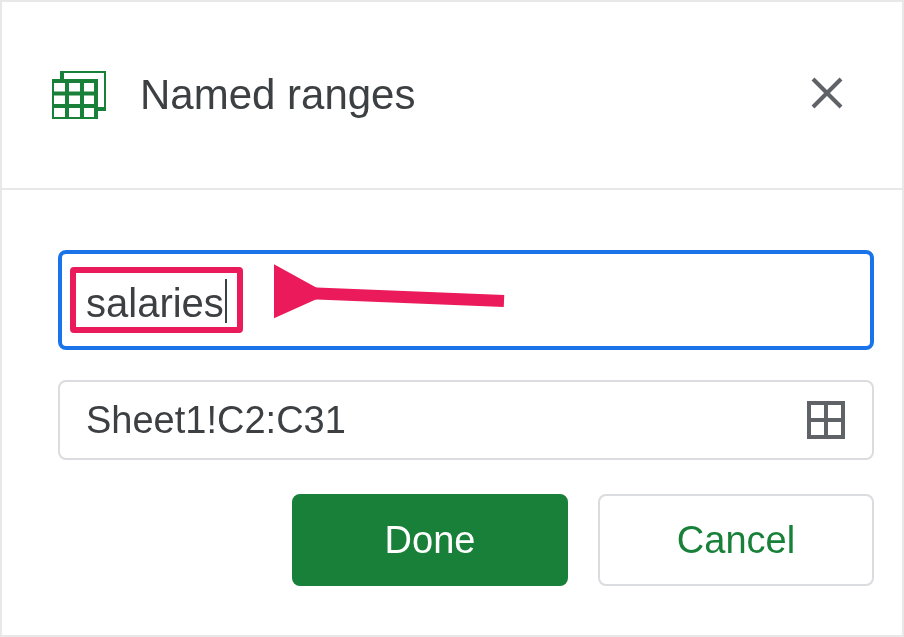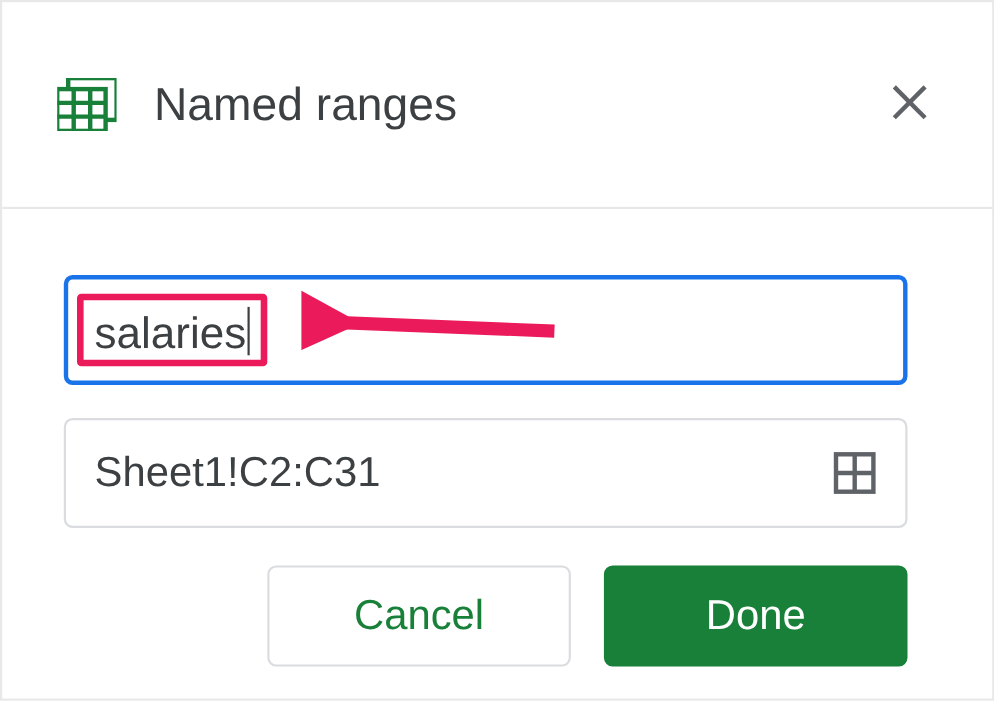--- a/index.html
+++ b/index.html
@@ -24,21 +24,21 @@
     .close-btn {
       position: absolute;
       right: 50px;
       width: 50px; height: 50px;
       display: flex; align-items: center; justify-content: center;
       cursor: pointer;
       color: #5f6368;
     }
 
     .content {
-      padding: 60px 77px 30px 56px;
+      padding: 60px 28px 30px 56px;
     }
 
     .name-input-wrap {
       height: 100px;
       border: 4px solid #1a73e8;
       border-radius: 8px;
       padding: 6px 8px;
       display: flex;
       align-items: center;
       margin-bottom: 30px;
@@ -59,21 +59,21 @@
     .caret {
       display: inline-block;
       width: 2px;
       height: 44px;
       background: #3c4043;
       margin-left: 1px;
       vertical-align: bottom;
     }
 
     .range-input-wrap {
-      height: 100px;
+      height: 80px;
       border: 2px solid #dadce0;
       border-radius: 8px;
       display: flex;
       align-items: center;
       padding: 0 26px;
       margin-bottom: 34px;
     }
     .range-value {
       flex: 1;
       font-size: 38px;
@@ -158,25 +158,25 @@
     <span class="grid-icon">
       <svg viewBox="0 0 40 40" width="40" height="40">
         <rect x="3" y="3" width="34" height="34" fill="none" stroke="#5f6368" stroke-width="4"></rect>
         <line x1="20" y1="3" x2="20" y2="37" stroke="#5f6368" stroke-width="4"></line>
         <line x1="3" y1="20" x2="37" y2="20" stroke="#5f6368" stroke-width="4"></line>
       </svg>
     </span>
   </div>
 
   <div class="buttons">
+    <div class="btn btn-done">
+      <span>Done</span>
+    </div>
     <div class="btn btn-cancel">
       <span>Cancel</span>
-    </div>
-    <div class="btn btn-done">
-      <span>Done</span>
     </div>
   </div>
 
 </div>
 
 <span class="arrow-annotation">
   <svg width="250" height="70" viewBox="0 0 250 70">
     <defs>
       <marker id="arrowhead" markerWidth="12" markerHeight="12" refX="2" refY="6" orient="auto">
         <polygon points="0 6, 12 0, 9 6, 12 12" fill="#eb1a5b"></polygon>

